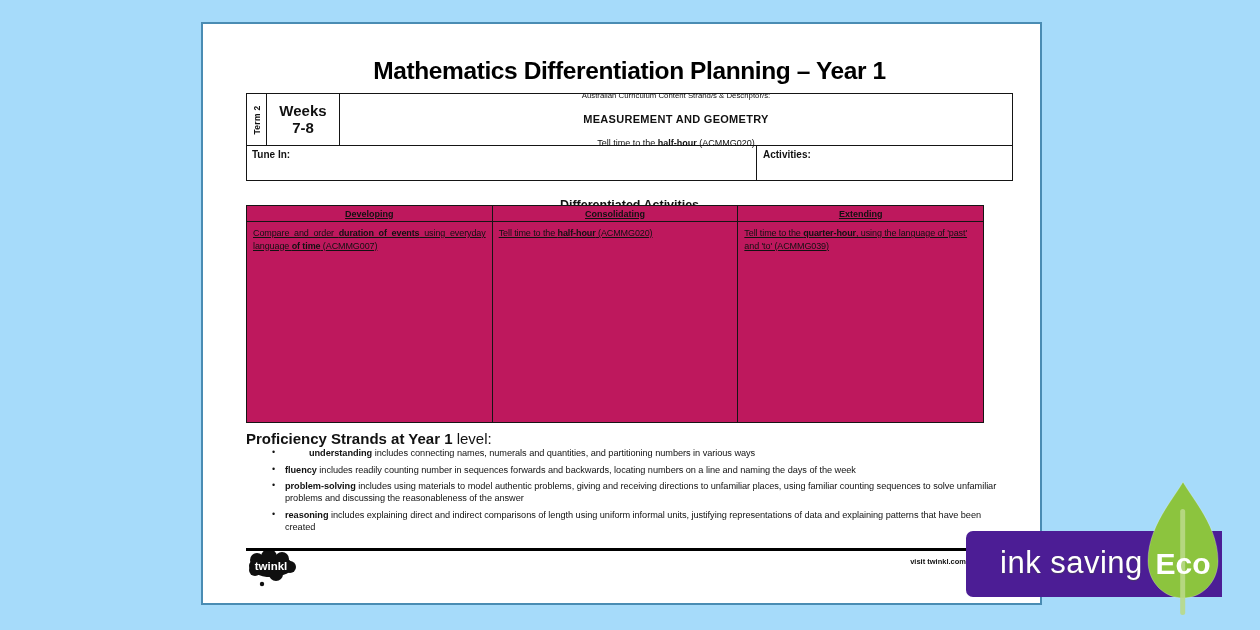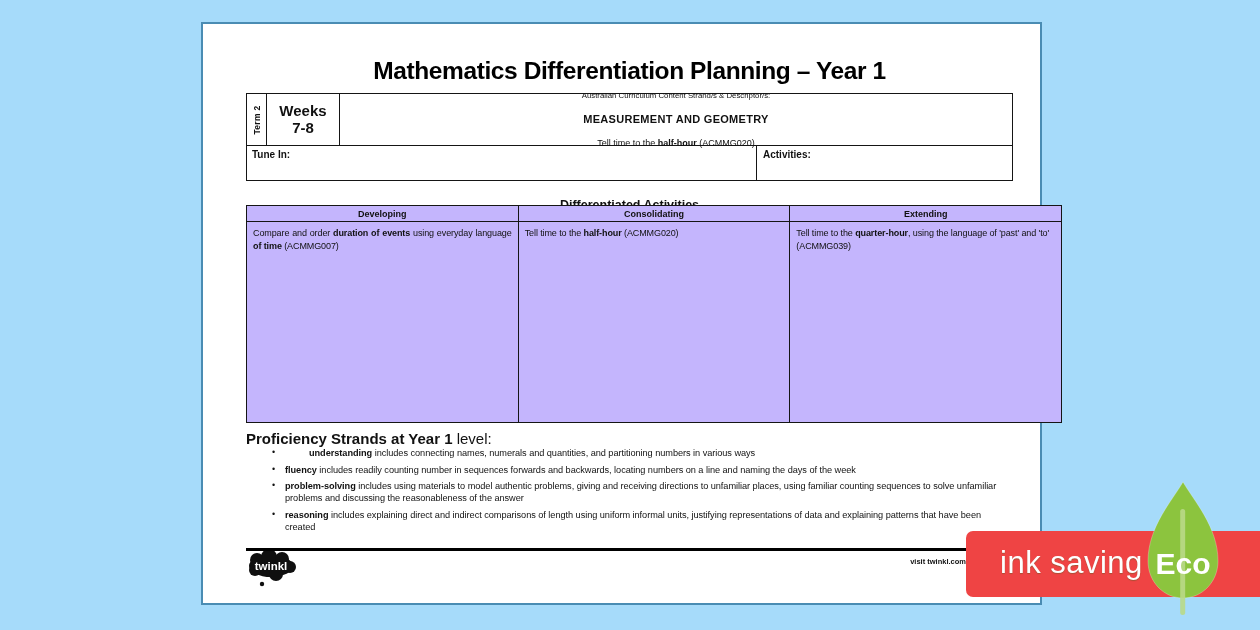--- a/index.html
+++ b/index.html
@@ -30,21 +30,21 @@
   .strand-cell { flex:1; display:flex; flex-direction:column; align-items:center; justify-content:center; gap:13px; text-align:center; }
   .curr-label { font-size:7.8px; }
   .strand-name { font-size:11px; font-weight:bold; letter-spacing:.3px; }
   .strand-desc { font-size:9px; }
   .t1-rowB { display:flex; height:34px; }
   .tunein-cell { width:510px; border-right:1.6px solid #151515; padding:3px 5px; font-size:10px; font-weight:bold; }
   .reflection-cell { flex:1; padding:3px 6px; font-size:10px; font-weight:bold; }
 
   
   .act-heading { position:absolute; top:174px; left:0; width:100%; text-align:center; font-size:12.5px; font-weight:bold; }
-  .t2 { position:absolute; top:181px; left:0; width:816px; border:1.6px solid #151515; background:#c4b5fd; }
+  .t2 { position:absolute; top:181px; left:0; width:738px; border:1.6px solid #151515; background:#be185d;text-decoration:underline; }
   .t2-head { display:flex; height:16px; border-bottom:1.6px solid #151515; }
   .t2-head .hc { flex:1; display:flex; align-items:center; justify-content:center; font-size:9px; font-weight:bold; }
   .t2-body { display:flex; height:200px; }
   .t2-body .bc { flex:1; padding:5px 6px; font-size:9px; line-height:1.4; letter-spacing:-0.1px; }
   .br { border-right:1.6px solid #151515; }
   .justify { text-align:justify; }
 
   
   .prof { position:absolute; top:406px; left:0; width:767px; }
   .prof-heading { font-size:15px; }
@@ -52,22 +52,22 @@
   .bullet-marker { width:13px; font-size:9px; line-height:1.3; }
   .bullet-text { flex:1; font-size:9.2px; line-height:1.32; letter-spacing:-0.05px; }
 
   
   .footer-rule { position:absolute; top:524px; left:0; width:767px; height:3.2px; background:#000; }
   .logo { position:absolute; left:1px; top:527px; }
   .visit { position:absolute; top:533px; right:47px; font-size:7.5px; font-weight:bold; }
 
   
   .banner {
-    position:absolute; left:966px; top:531px; width:294px; height:66px;
-    background:#ef4444; border-radius:7px 0 0 7px; z-index:5;
+    position:absolute; left:966px; top:531px; width:256px; height:66px;
+    background:#4c1d95; border-radius:7px 0 0 7px; z-index:5;
   }
   .ink-label {
     position:absolute; left:34px; top:0; height:66px; line-height:64px;
     font-size:31px; color:#fff; letter-spacing:.5px;
     text-shadow:0 1px 1px rgba(60,100,30,.4);
   }
   .leaf-wrap { position:absolute; left:1136px; top:479px; z-index:6; }
 </style>
 </head>
 <body>

